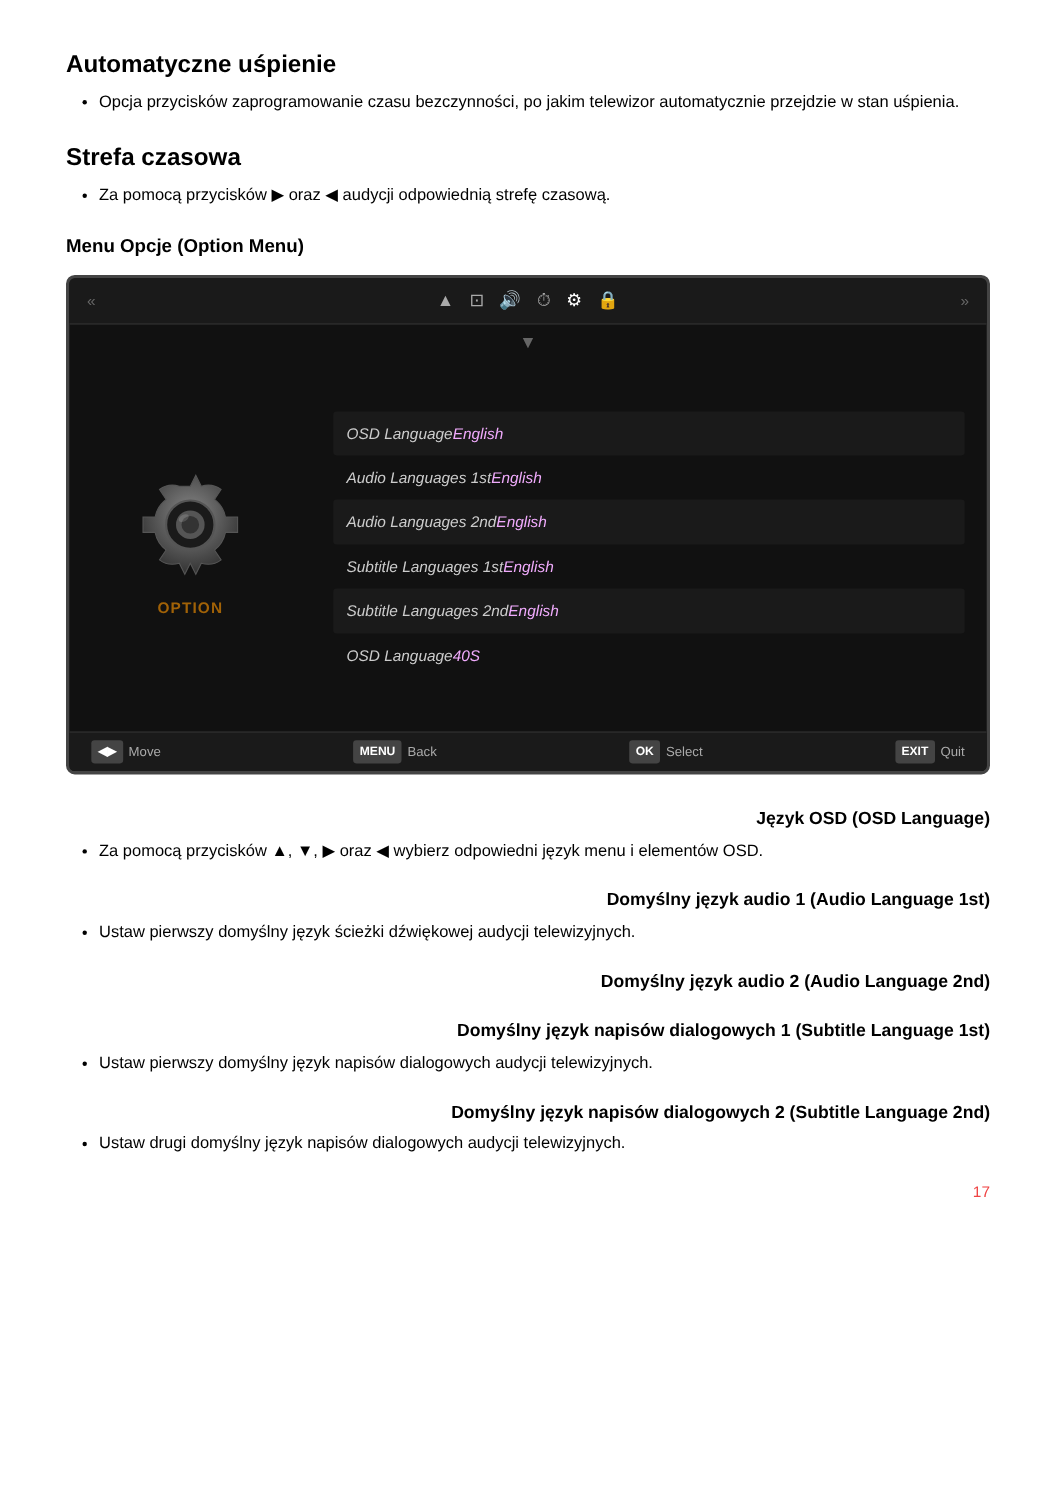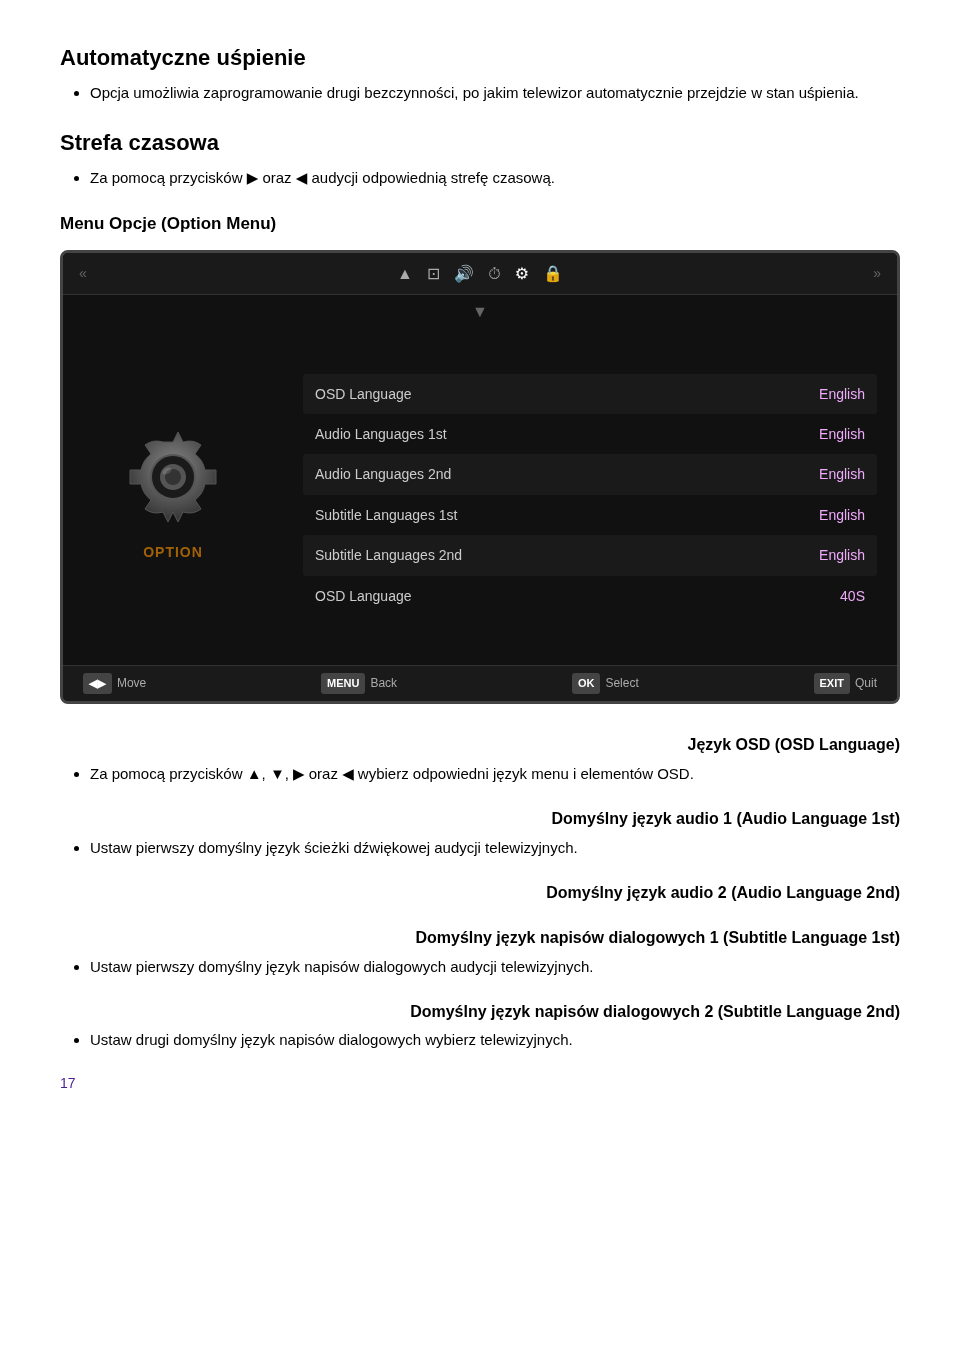--- a/index.html
+++ b/index.html
@@ -89,24 +89,24 @@
     }
     .tv-right {
       flex: 1;
       padding: 10px 20px;
       display: flex;
       flex-direction: column;
       justify-content: center;
     }
     .menu-row {
       display: flex;
-      justify-content: space-between;
       padding: 9px 12px;
       border-radius: 3px;
       font-size: 14px;
+      font-style: italic;
     }
     .menu-row:nth-child(odd) {
       background: rgba(255,255,255,0.04);
     }
     .menu-row-label { color: #ccc; }
     .menu-row-value { color: #f0abfc; }
     .tv-bottom-bar {
       background: #1a1a1a;
       border-top: 1px solid #333;
       display: flex;
@@ -134,33 +134,33 @@
     .down-arrow-row {
       text-align: center;
       padding: 4px 0 0 0;
     }
     .down-arrow-row .da {
       color: #666;
       font-size: 16px;
     }
 
     .page-num {
-      text-align: left;
+      text-align: right;
       margin-top: 16px;
       font-size: 14px;
-      color: #4c1d95;
+      color: #ef4444;
     }
   </style>
 </head>
 <body>
 
 <div class="section">
   <h2>Automatyczne uśpienie</h2>
   <ul>
-    <li>Opcja umożliwia zaprogramowanie drugi bezczynności, po jakim telewizor automatycznie przejdzie w stan uśpienia.</li>
+    <li>Opcja przycisków zaprogramowanie czasu bezczynności, po jakim telewizor automatycznie przejdzie w stan uśpienia.</li>
   </ul>
 </div>
 
 <div class="section">
   <h2>Strefa czasowa</h2>
   <ul>
     <li>Za pomocą przycisków ▶ oraz ◀ audycji odpowiednią strefę czasową.</li>
   </ul>
 </div>
 
@@ -279,17 +279,17 @@
 <div class="section">
   <div class="section-title">Domyślny język napisów dialogowych 1 (Subtitle Language 1st)</div>
   <ul>
     <li>Ustaw pierwszy domyślny język napisów dialogowych audycji telewizyjnych.</li>
   </ul>
 </div>
 
 <div class="section">
   <div class="section-title">Domyślny język napisów dialogowych 2 (Subtitle Language 2nd)</div>
   <ul>
-    <li>Ustaw drugi domyślny język napisów dialogowych wybierz telewizyjnych.</li>
+    <li>Ustaw drugi domyślny język napisów dialogowych audycji telewizyjnych.</li>
   </ul>
 </div>
 
 <div class="page-num">17</div>
 
 </body></html>

